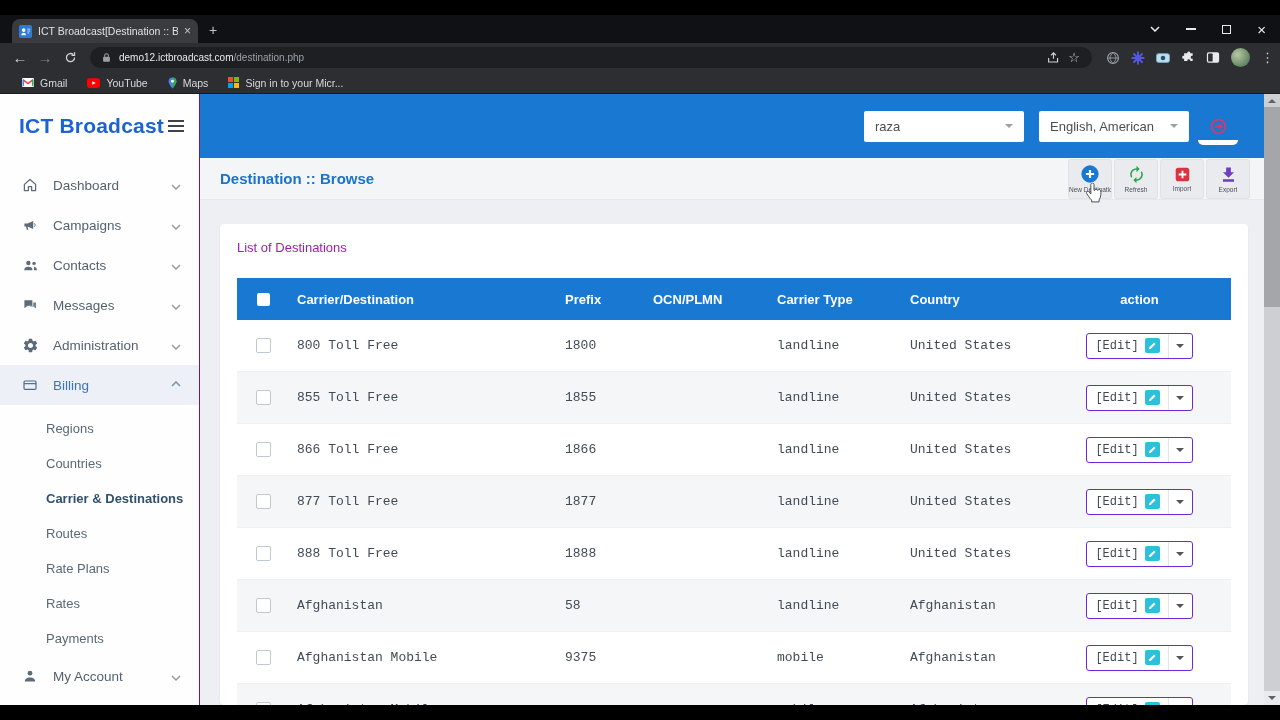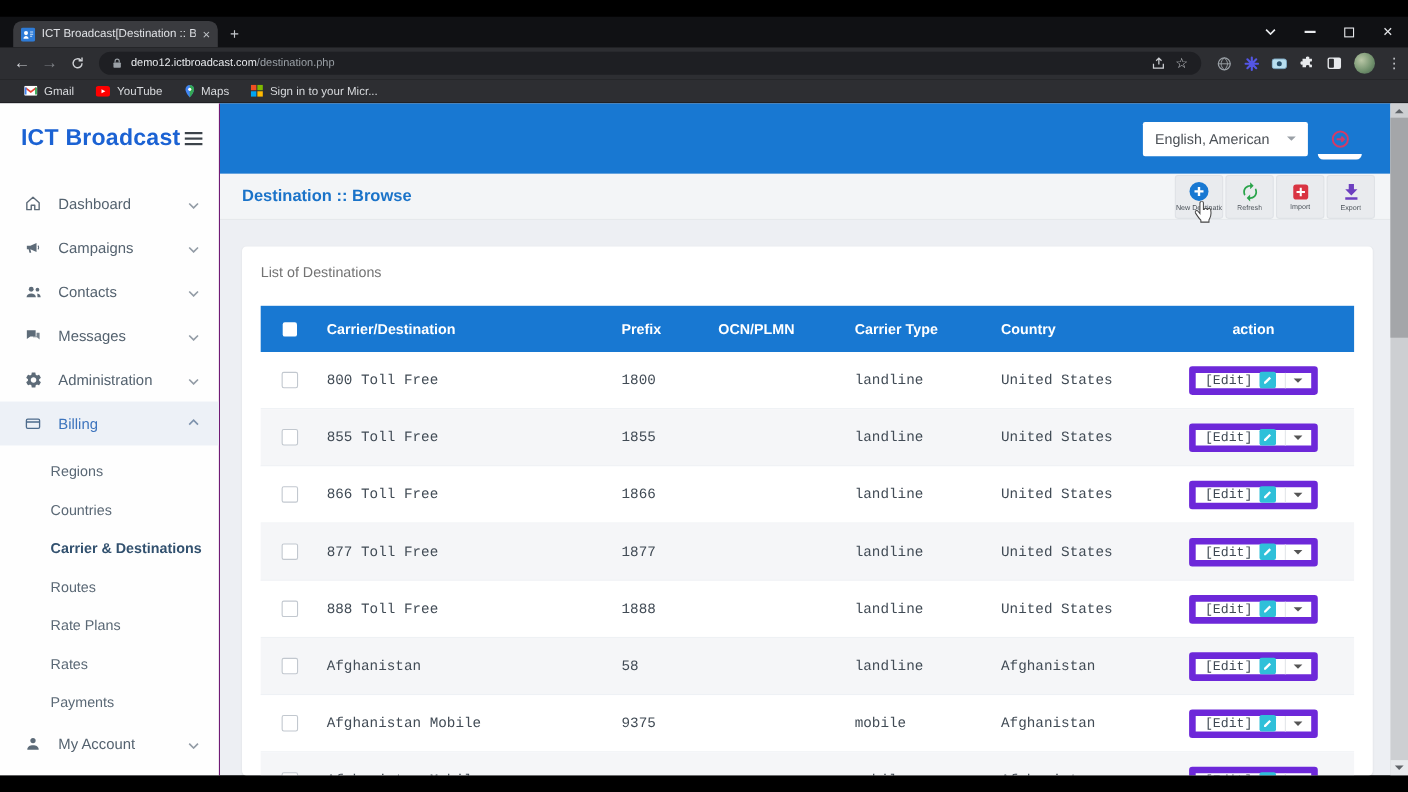--- a/index.html
+++ b/index.html
@@ -69,34 +69,34 @@
   #pagestrip { position:absolute; left:200px; top:64px; width:1064px; height:42px; background:#f3f5f7; border-bottom:1px solid #e6e9ec;
                display:flex; align-items:center; justify-content:space-between; padding:0 14px 0 20px; }
   .page-title { color:#1a73c9; font-size:15px; font-weight:bold; }
   .actionbar { display:flex; gap:2px; }
   .abtn { width:44px; height:40px; background:#e9ebee; border:1px solid #dfe2e6; border-radius:3px;
           display:flex; flex-direction:column; align-items:center; justify-content:center; gap:2px; overflow:hidden; }
   .abtn .lbl { font-size:6.5px; color:#4a5158; white-space:nowrap; max-width:42px; overflow:hidden; }
 
   #card { position:absolute; left:220px; top:130px; width:1028px; height:481px; background:#fff; border-radius:4px;
           box-shadow:0 1px 2px rgba(0,0,0,.08); padding:16px 17px 0; overflow:hidden; }
-  .card-title { color:#737373; font-size:13px; }
+  .card-title { color:#a21caf; font-size:13px; }
   .thead { margin-top:23px; height:42px; background:#1878d2; display:grid;
            grid-template-columns:52px 268px 88px 124px 133px 146px 1fr; align-items:center;
            color:#fff; font-weight:bold; font-size:13px; }
   .th { padding-left:8px; }
   .th-action { text-align:center; padding:0; }
   .hcb { width:13px; height:13px; background:#fff; border-radius:2px; margin:0 auto; }
   .trow { height:52px; display:grid; grid-template-columns:52px 268px 88px 124px 133px 146px 1fr;
           align-items:center; font-size:13px; color:#414b55; background:#fff; border-bottom:1px solid #eef1f4;font-family:Liberation Mono, monospace; }
   .trow.alt { background:#f5f6f8; }
   .td { padding-left:8px; }
   .cb { width:15px; height:15px; border:1.5px solid #c2c8cf; border-radius:2px; background:#fff; margin:0 auto; display:block; }
   .c-action { display:flex; justify-content:center; padding:0; }
-  .editgroup { display:inline-flex; align-items:stretch; background:#fff; border:6px solid #6d28d9; border-radius:3px; height:26px;text-align:right; }
+  .editgroup { display:inline-flex; align-items:stretch; background:#fff; border:1px solid #6d28d9; border-radius:3px; height:26px;text-align:right; }
   .editmain { display:flex; align-items:center; gap:6px; padding:0 8px; font-size:12px; color:#3f4954; }
   .editicon { width:15px; height:15px; background:#2fc0d9; border-radius:2px; display:flex; align-items:center; justify-content:center; }
   .editcaret { width:24px; border-left:1px solid #e3e6e9; display:flex; align-items:center; justify-content:center; }
   .caret-tri { width:0; height:0; border:4px solid transparent; border-top-color:#555; margin-top:4px; }
 
   
   #scrollbar { position:absolute; right:0; top:0; width:16px; height:611px; background:#cdcfd2; }
   .sb-thumb { position:absolute; top:13px; left:0; width:16px; height:200px; background:#a4a6a9; }
   .sb-up { position:absolute; top:0; left:0; width:16px; height:13px; display:flex; align-items:center; justify-content:center; }
   .sb-up i { width:0; height:0; border:4px solid transparent; border-bottom-color:#5f6368; margin-bottom:3px; }
@@ -350,20 +350,24 @@
         <span>My Account</span>
           <span class="grow"></span>
         <span><svg viewBox="0 0 10 6" width="10" height="6">
               <path d="M1 1l4 4 4-4" fill="none" stroke="#939ca6" stroke-width="1.5"></path>
             </svg></span>
       </div>
     </div>
   </div>
 
   <div id="topbar">
+    <div class="select sel-user">
+      <span>raza</span>
+        <span class="sel-caret"></span>
+    </div>
     <div class="select sel-lang">
       <span>English, American</span>
         <span class="sel-caret"></span>
     </div>
     <div class="logout-btn">
       <span style="display:flex">
         <svg viewBox="0 0 18 18" width="19" height="19">
             <circle cx="9" cy="9" r="6.5" stroke="#d23b68" stroke-width="1.7" fill="none"></circle>
             <path d="M5.8 9h6M9.8 6.8 12 9l-2.2 2.2" stroke="#d23b68" stroke-width="1.7" fill="none"></path>
           </svg>

